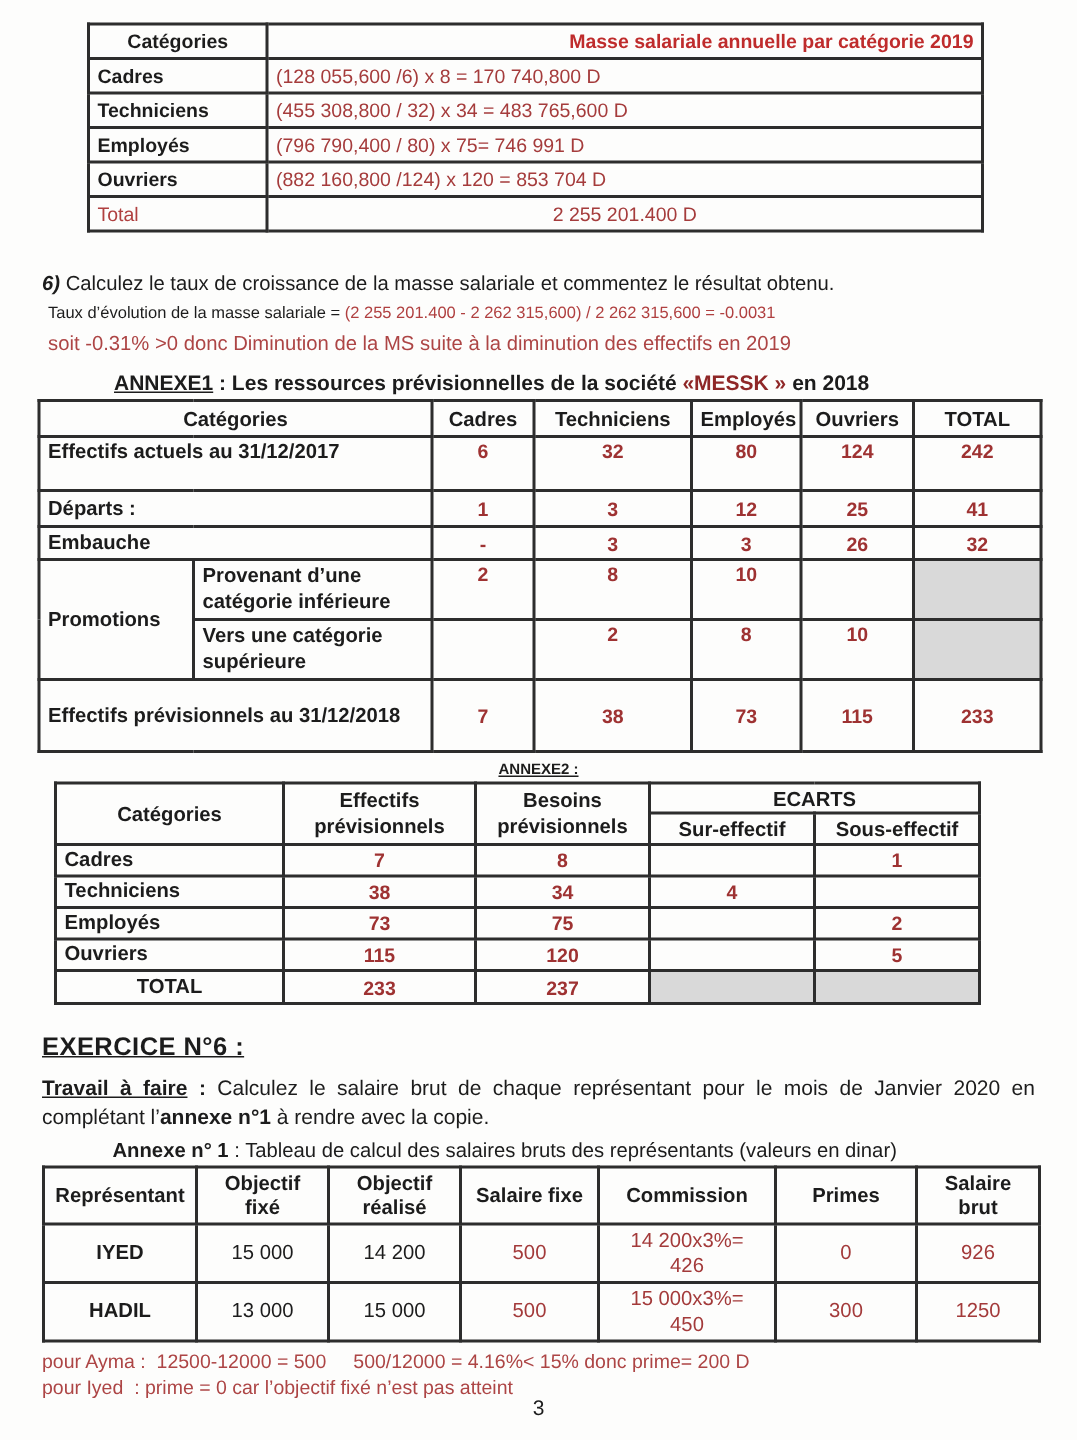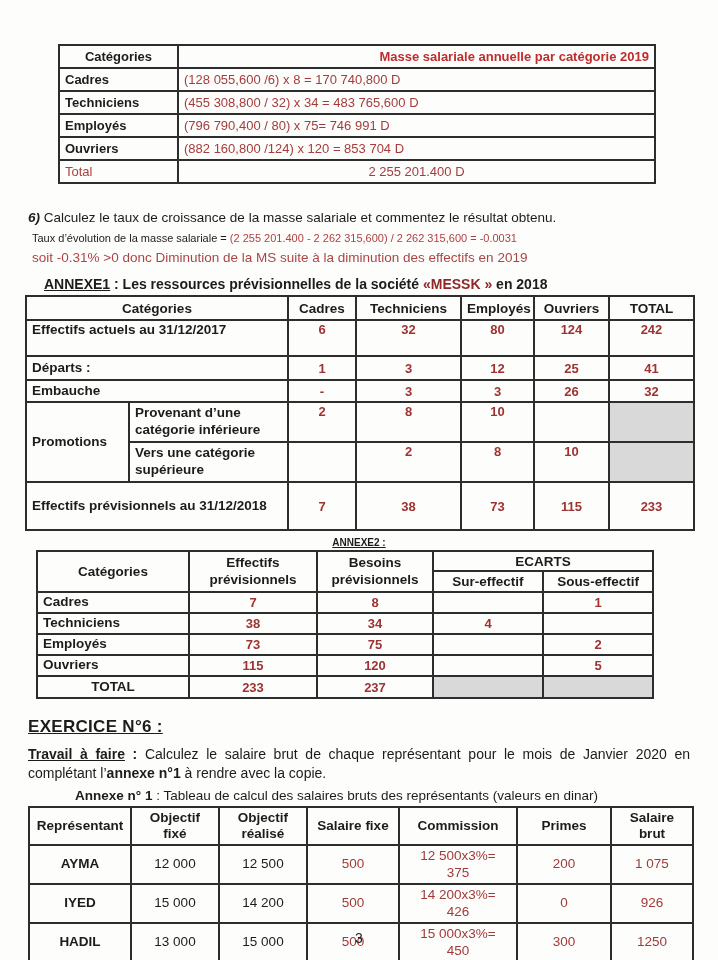--- a/index.html
+++ b/index.html
@@ -1,19 +1,19 @@
 <!DOCTYPE html>
 <html><head>
 <meta charset="utf-8">
 <style>
   html,body{margin:0;padding:0;background:#ffffff;}
   .page{
     width:718px;height:960px;background:#fdfdfc;position:relative;overflow:hidden;
     font-family:"Liberation Sans", sans-serif;color:#1c1c1c;box-sizing:border-box;
-    padding-top:44px;
+    padding-top:15px;
   }
   table{border-collapse:collapse;table-layout:fixed;}
   td{border:2px solid #2d2d2d;padding:1px 5px;font-size:13px;vertical-align:middle;overflow:hidden;}
   .c{text-align:center;}
   .b{font-weight:bold;}
   .vt{vertical-align:top;}
   .hb{font-weight:bold;font-size:13.5px;}
   .lb{font-weight:bold;font-size:13.5px;line-height:1.25;}
   .v{color:#9e3232;font-weight:bold;}
   .redH{color:#bf2c2c;text-align:right;}
@@ -25,21 +25,21 @@
 
   .t1{width:598px;margin-left:58px;}
   .t1 td{height:19px;}
   .t1 .hrow td{height:19px;}
 
   .q6{margin:24px 0 0 28px;font-size:13.5px;line-height:20px;}
   .q6 .num{font-weight:bold;font-style:italic;}
   .q6b{margin:0 0 0 32px;font-size:11px;line-height:20px;}
   .q6c{margin:0 0 0 32px;font-size:13.5px;line-height:20px;color:#ad4545;}
 
-  .a1title{margin:8px 0 3px 44px;font-size:14px;font-weight:bold;}
+  .a1title{margin:8px 0 3px 76px;font-size:14px;font-weight:bold;}
   .company{color:#8f2727;}
 
   .a1{width:668px;margin-left:25px;}
   .a2{width:616px;margin-left:36px;}
   .a2title{margin:6px 0 2px 0;text-align:center;font-size:10px;font-weight:bold;}
 
   .exheading{margin:18px 0 0 28px;font-size:17px;font-weight:bold;text-decoration:underline;letter-spacing:.3px;}
   .travail{margin:8px 28px 0 28px;font-size:14px;line-height:19px;text-align:justify;}
   .caption{margin:5px 0 3px 75px;font-size:13.5px;}
 
@@ -255,29 +255,20 @@
         <tr>
       <td class="c hb hcell">Représentant</td>
       <td class="c hb hcell">Objectif fixé</td>
       <td class="c hb hcell">Objectif réalisé</td>
       <td class="c hb hcell">Salaire fixe</td>
       <td class="c hb hcell">Commission</td>
       <td class="c hb hcell">Primes</td>
       <td class="c hb hcell">Salaire brut</td>
     </tr>
     <tr class="drow">
-      <td class="c b">AYMA</td>
-      <td class="c">12 000</td>
-      <td class="c">12 500</td>
-      <td class="c rv">500</td>
-      <td class="c rv"><span>12 500x3%=</span><br><span>375</span></td>
-      <td class="c rv">200</td>
-      <td class="c rv">1 075</td>
-    </tr>
-    <tr class="drow">
       <td class="c b">IYED</td>
       <td class="c">15 000</td>
       <td class="c">14 200</td>
       <td class="c rv">500</td>
       <td class="c rv"><span>14 200x3%=</span><br><span>426</span></td>
       <td class="c rv">0</td>
       <td class="c rv">926</td>
     </tr>
     <tr class="drow">
       <td class="c b">HADIL</td>

